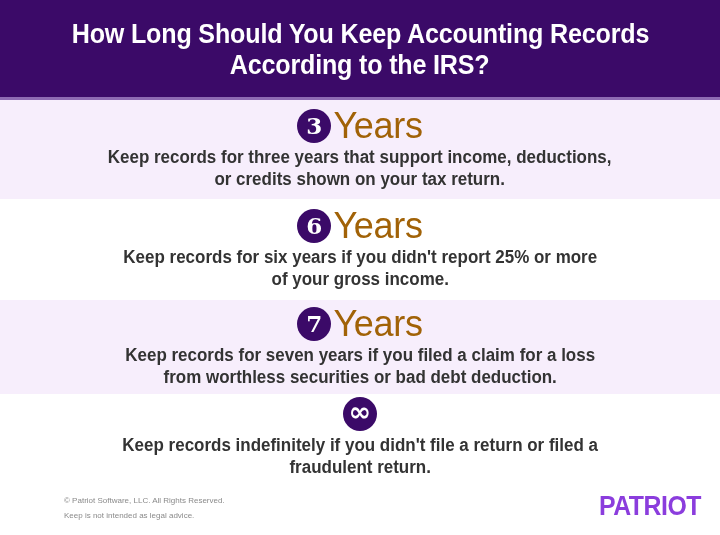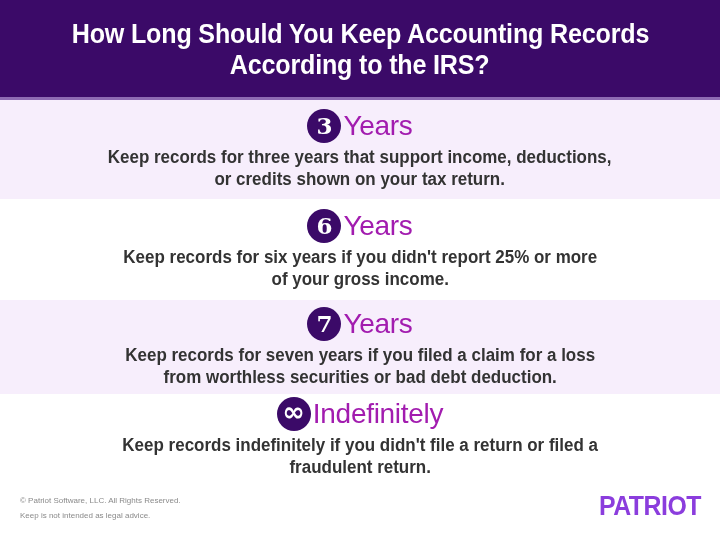--- a/index.html
+++ b/index.html
@@ -98,23 +98,23 @@
     flex: 0 0 auto;
     box-sizing: border-box;
     padding-bottom: 1px;
   }
   .badge.infinity {
     font-family: "DejaVu Sans", sans-serif;
     font-size: 27px;
     padding-bottom: 4px;
   }
   .heading-label {
-    color: #a21caf;
+    color: #a16207;
     font-family: "Liberation Sans", sans-serif;
-    font-size: 28px;
+    font-size: 36px;
     font-weight: normal;
     line-height: 32px;
     letter-spacing: -0.3px;
     white-space: nowrap;
   }
   .body-text {
     color: #333333;
     font-family: "Liberation Sans Narrow", "Liberation Sans", sans-serif;
     font-weight: bold;
     font-size: 17.5px;
@@ -135,21 +135,21 @@
   }
   .footer-legal {
     position: absolute;
     left: 20px;
     top: 13px;
     color: #8a8a8a;
     font-family: "Liberation Sans", sans-serif;
     font-size: 8px;
     line-height: 15px;
   }
-  .footer-legal div { white-space: nowrap; }
+  .footer-legal div { white-space: nowrap; margin-left: 44px; }
   .brand-logo {
     position: absolute;
     right: 19px;
     top: 11px;
     color: #8b3ddd;
     font-family: "Liberation Sans Narrow", "Liberation Sans", sans-serif;
     font-weight: bold;
     font-size: 27px;
     letter-spacing: -0.5px;
     transform: scaleX(0.92);
@@ -191,21 +191,20 @@
       <span class="badge">7</span>
       <span class="heading-label">Years</span>
     </div>
     <div class="body-text">Keep records for seven years if you filed a claim for a loss
 from worthless securities or bad debt deduction.</div>
   </div>
 
   <div class="section plain sec-4">
     <div class="heading-row">
       <span class="badge infinity">∞</span>
-      <span class="heading-label">Indefinitely</span>
     </div>
     <div class="body-text">Keep records indefinitely if you didn't file a return or filed a
 fraudulent return.</div>
   </div>
 
   <div class="footer">
     <div class="footer-legal">
       <div>© Patriot Software, LLC. All Rights Reserved.</div>
       <div>Keep is not intended as legal advice.</div>
     </div>

